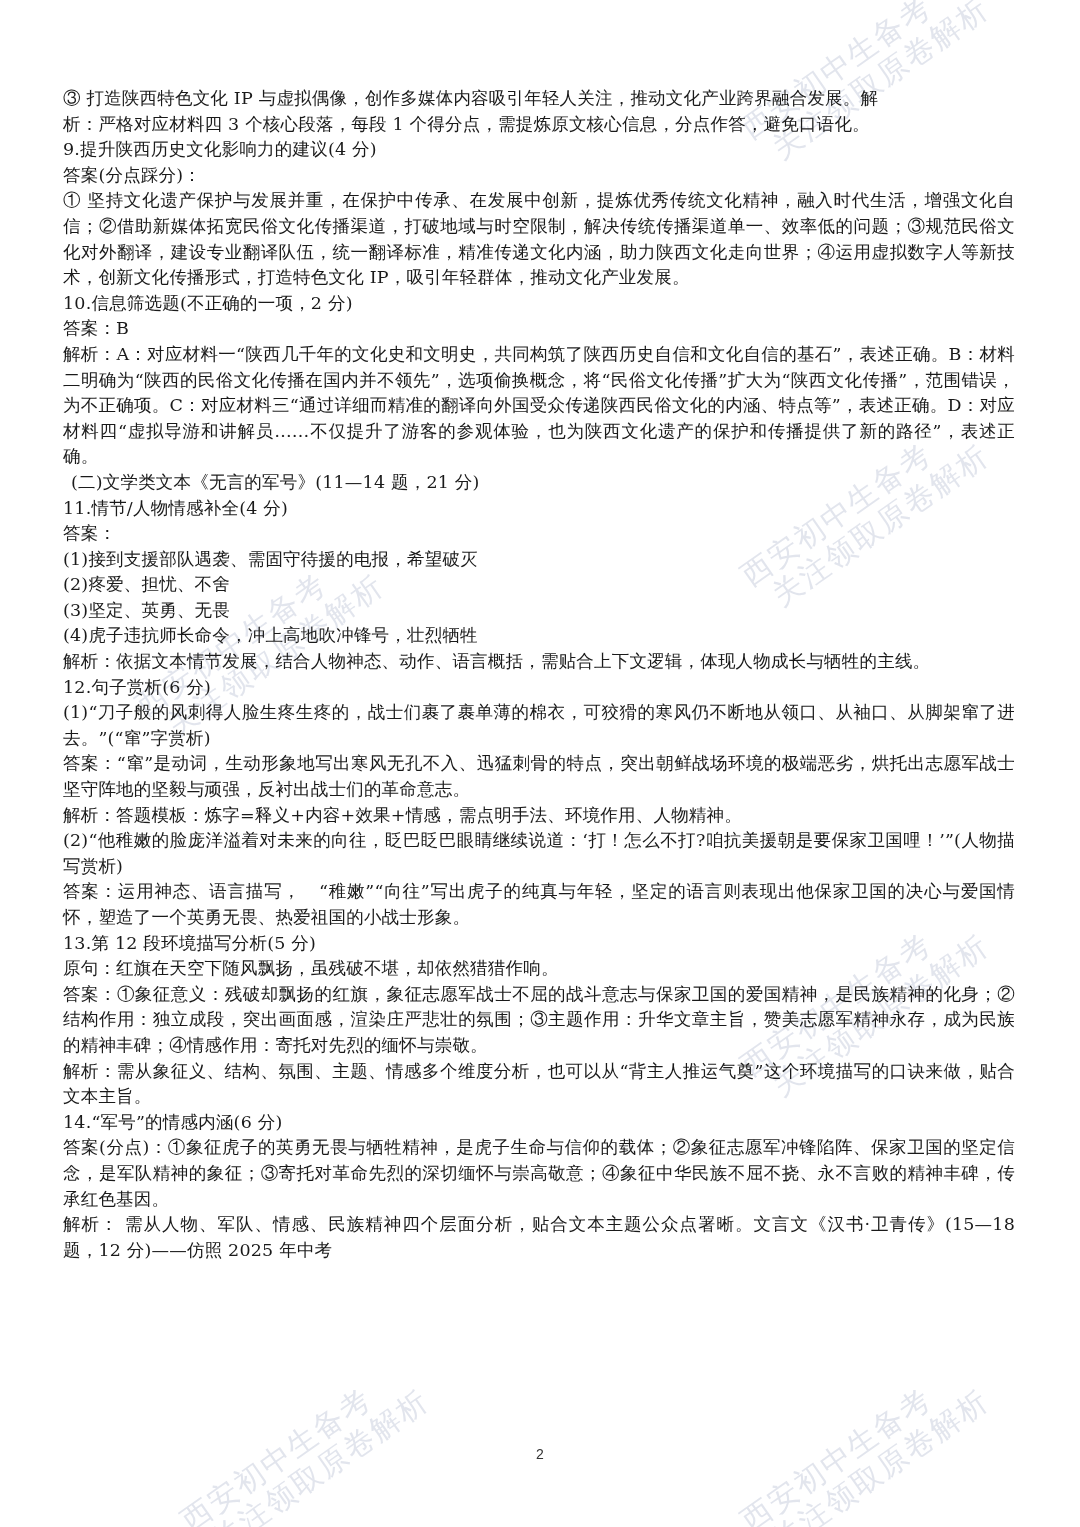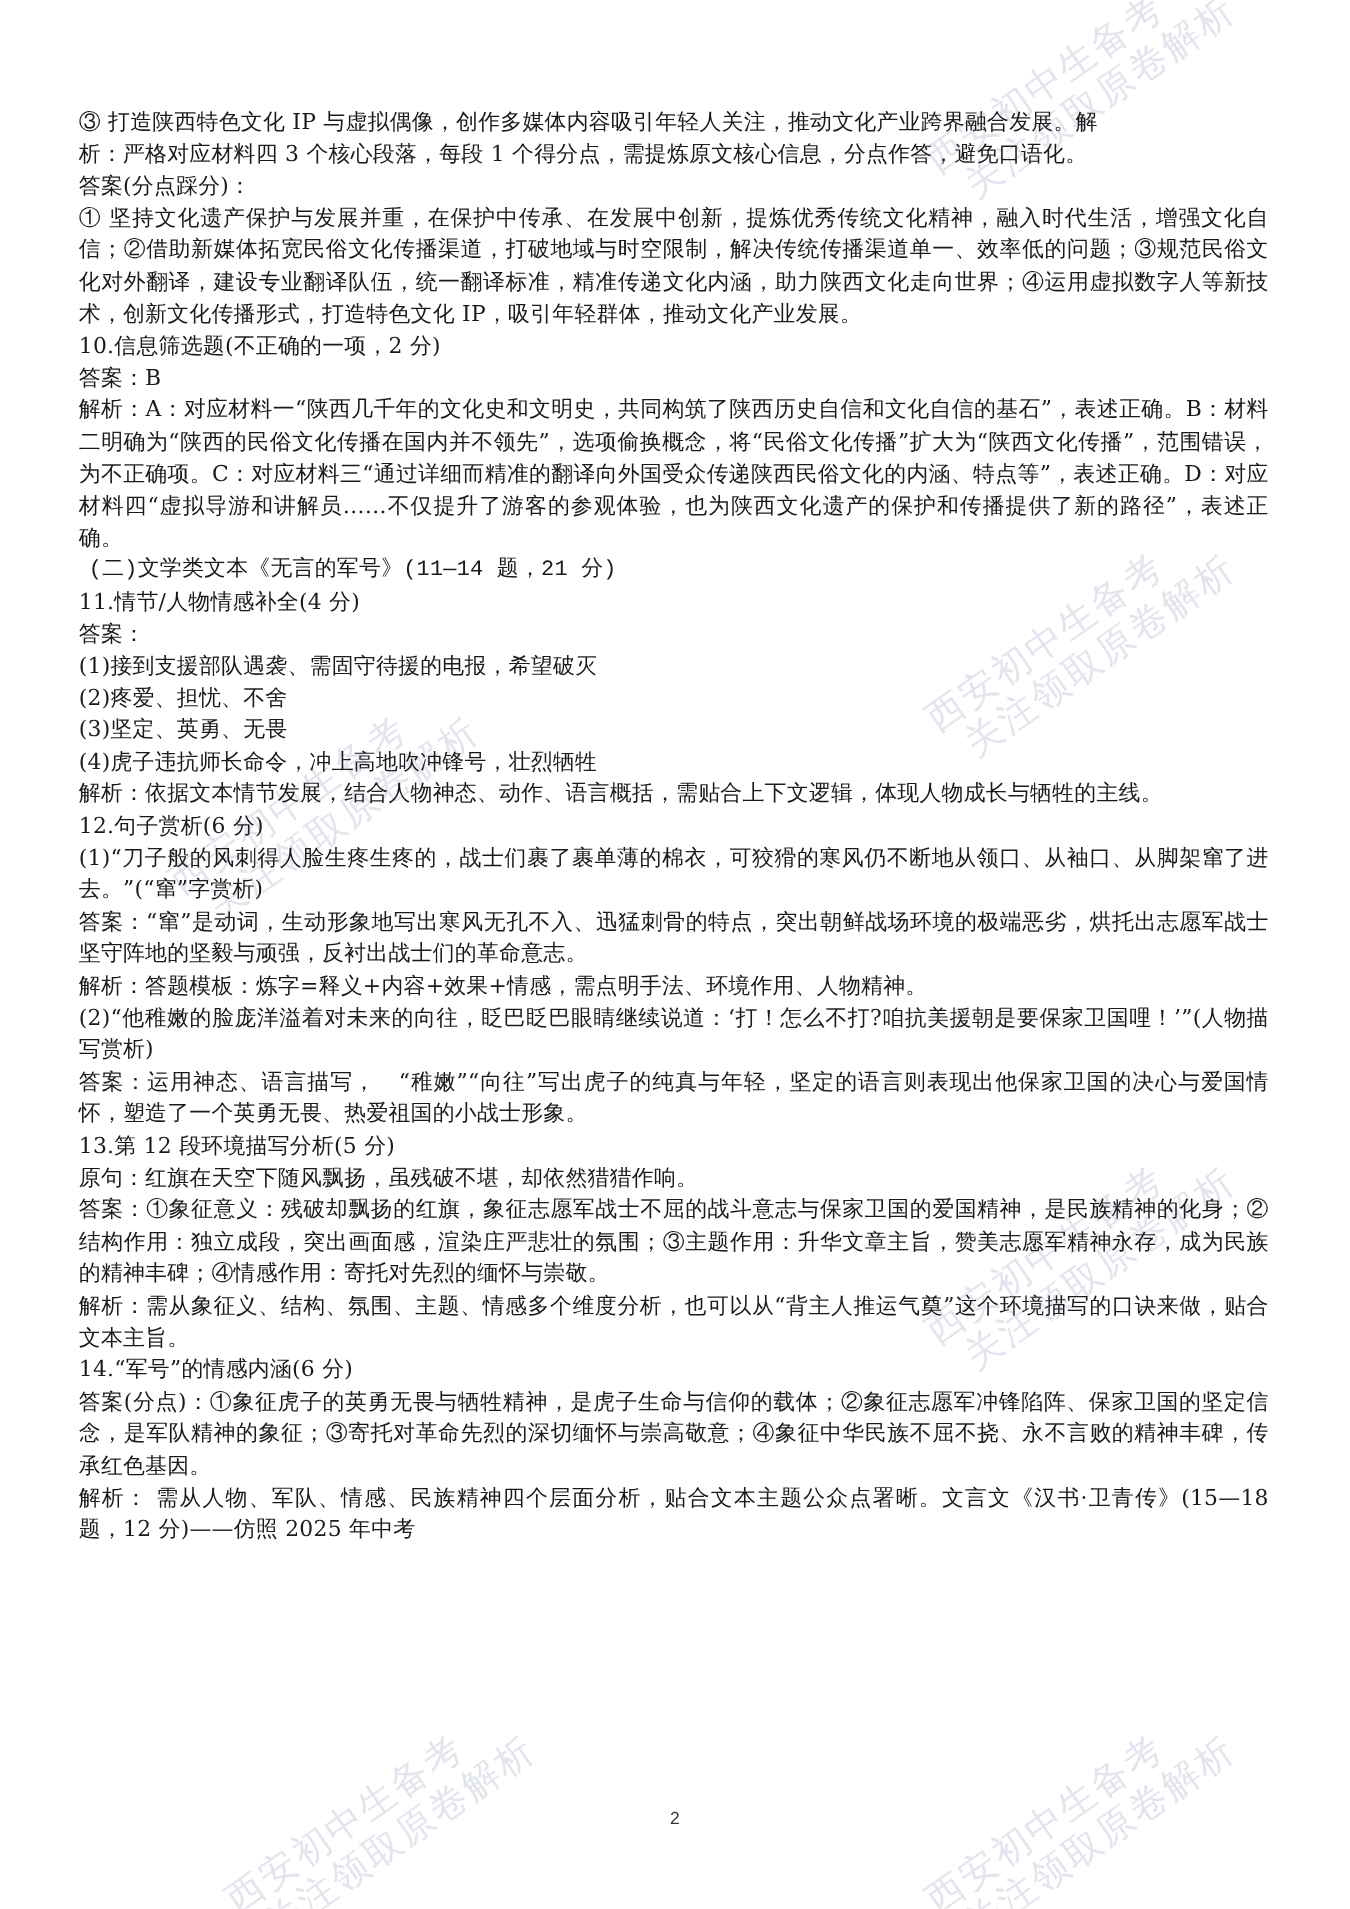--- a/index.html
+++ b/index.html
@@ -1,21 +1,21 @@
 <!DOCTYPE html>
 <html><head>
 <meta charset="utf-8">
 <style>
   html, body { margin: 0; padding: 0; background: #ffffff; }
   body { width: 1080px; height: 1527px; position: relative; overflow: hidden;
          font-family: "DejaVu Serif", "Liberation Serif", serif; color: #1a1a1a; }
   .page { position: absolute; left: 63px; top: 86px; width: 952px; }
   .line { font-size: 17.5px; line-height: 25.6px; white-space: nowrap; letter-spacing: 0.2px; }
   .para { font-size: 17.5px; line-height: 25.6px; text-align: justify; letter-spacing: 0.2px; }
-  .indent { padding-left: 8px; font-family: Liberation Mono, monospace; }
+  .indent { padding-left: 8px; }
   .page-number { position: absolute; top: 1446px; left: 0; width: 1080px; text-align: center;
                  font-family: "Liberation Sans", sans-serif; font-size: 14px; color: #333; }
   .wm { position: absolute; transform: rotate(-35deg); transform-origin: left top;
         color: rgba(150,160,190,0.28); font-family: "DejaVu Sans", sans-serif; font-size: 30px;
         line-height: 34px; white-space: nowrap; pointer-events: none; letter-spacing: 2px; }
 </style>
 </head>
 <body>
 
 <div class="wm" style="left:735px; top:118px;">
@@ -40,20 +40,21 @@
 </div>
 <div class="wm" style="left:735px; top:1510px;">
   <div>西安初中生备考</div>
   <div style="padding-left:14px">关注领取原卷解析</div>
 </div>
 
 <div class="page">
   <div class="line">③ 打造陕西特色文化 IP 与虚拟偶像，创作多媒体内容吸引年轻人关注，推动文化产业跨界融合发展。解</div>
   <div class="line">析：严格对应材料四 3 个核心段落，每段 1 个得分点，需提炼原文核心信息，分点作答，避免口语化。</div>
 
+  <div class="line">9.提升陕西历史文化影响力的建议(4 分)</div>
   <div class="line">答案(分点踩分)：</div>
   <div class="para">① 坚持文化遗产保护与发展并重，在保护中传承、在发展中创新，提炼优秀传统文化精神，融入时代生活，增强文化自信；②借助新媒体拓宽民俗文化传播渠道，打破地域与时空限制，解决传统传播渠道单一、效率低的问题；③规范民俗文化对外翻译，建设专业翻译队伍，统一翻译标准，精准传递文化内涵，助力陕西文化走向世界；④运用虚拟数字人等新技术，创新文化传播形式，打造特色文化 IP，吸引年轻群体，推动文化产业发展。</div>
 
   <div class="line">10.信息筛选题(不正确的一项，2 分)</div>
   <div class="line">答案：B</div>
   <div class="para">解析：A：对应材料一“陕西几千年的文化史和文明史，共同构筑了陕西历史自信和文化自信的基石”，表述正确。B：材料二明确为“陕西的民俗文化传播在国内并不领先”，选项偷换概念，将“民俗文化传播”扩大为“陕西文化传播”，范围错误，为不正确项。C：对应材料三“通过详细而精准的翻译向外国受众传递陕西民俗文化的内涵、特点等”，表述正确。D：对应材料四“虚拟导游和讲解员……不仅提升了游客的参观体验，也为陕西文化遗产的保护和传播提供了新的路径”，表述正确。</div>
 
   <div class="line indent">(二)文学类文本《无言的军号》(11—14 题，21 分)</div>
 
   <div class="line">11.情节/人物情感补全(4 分)</div>

